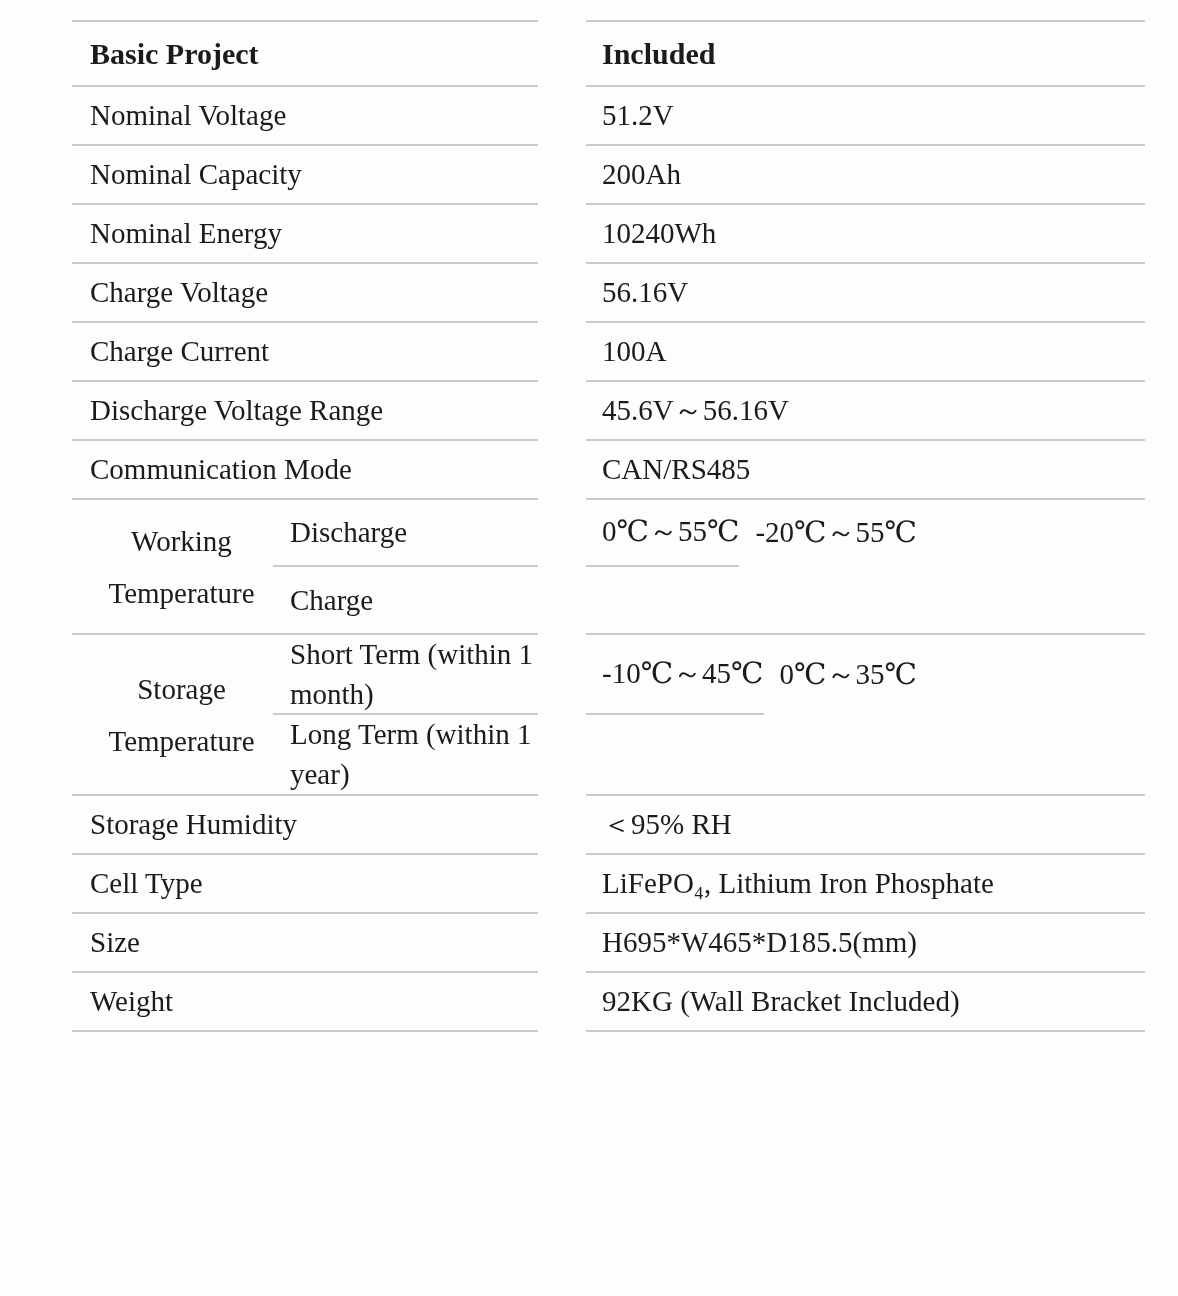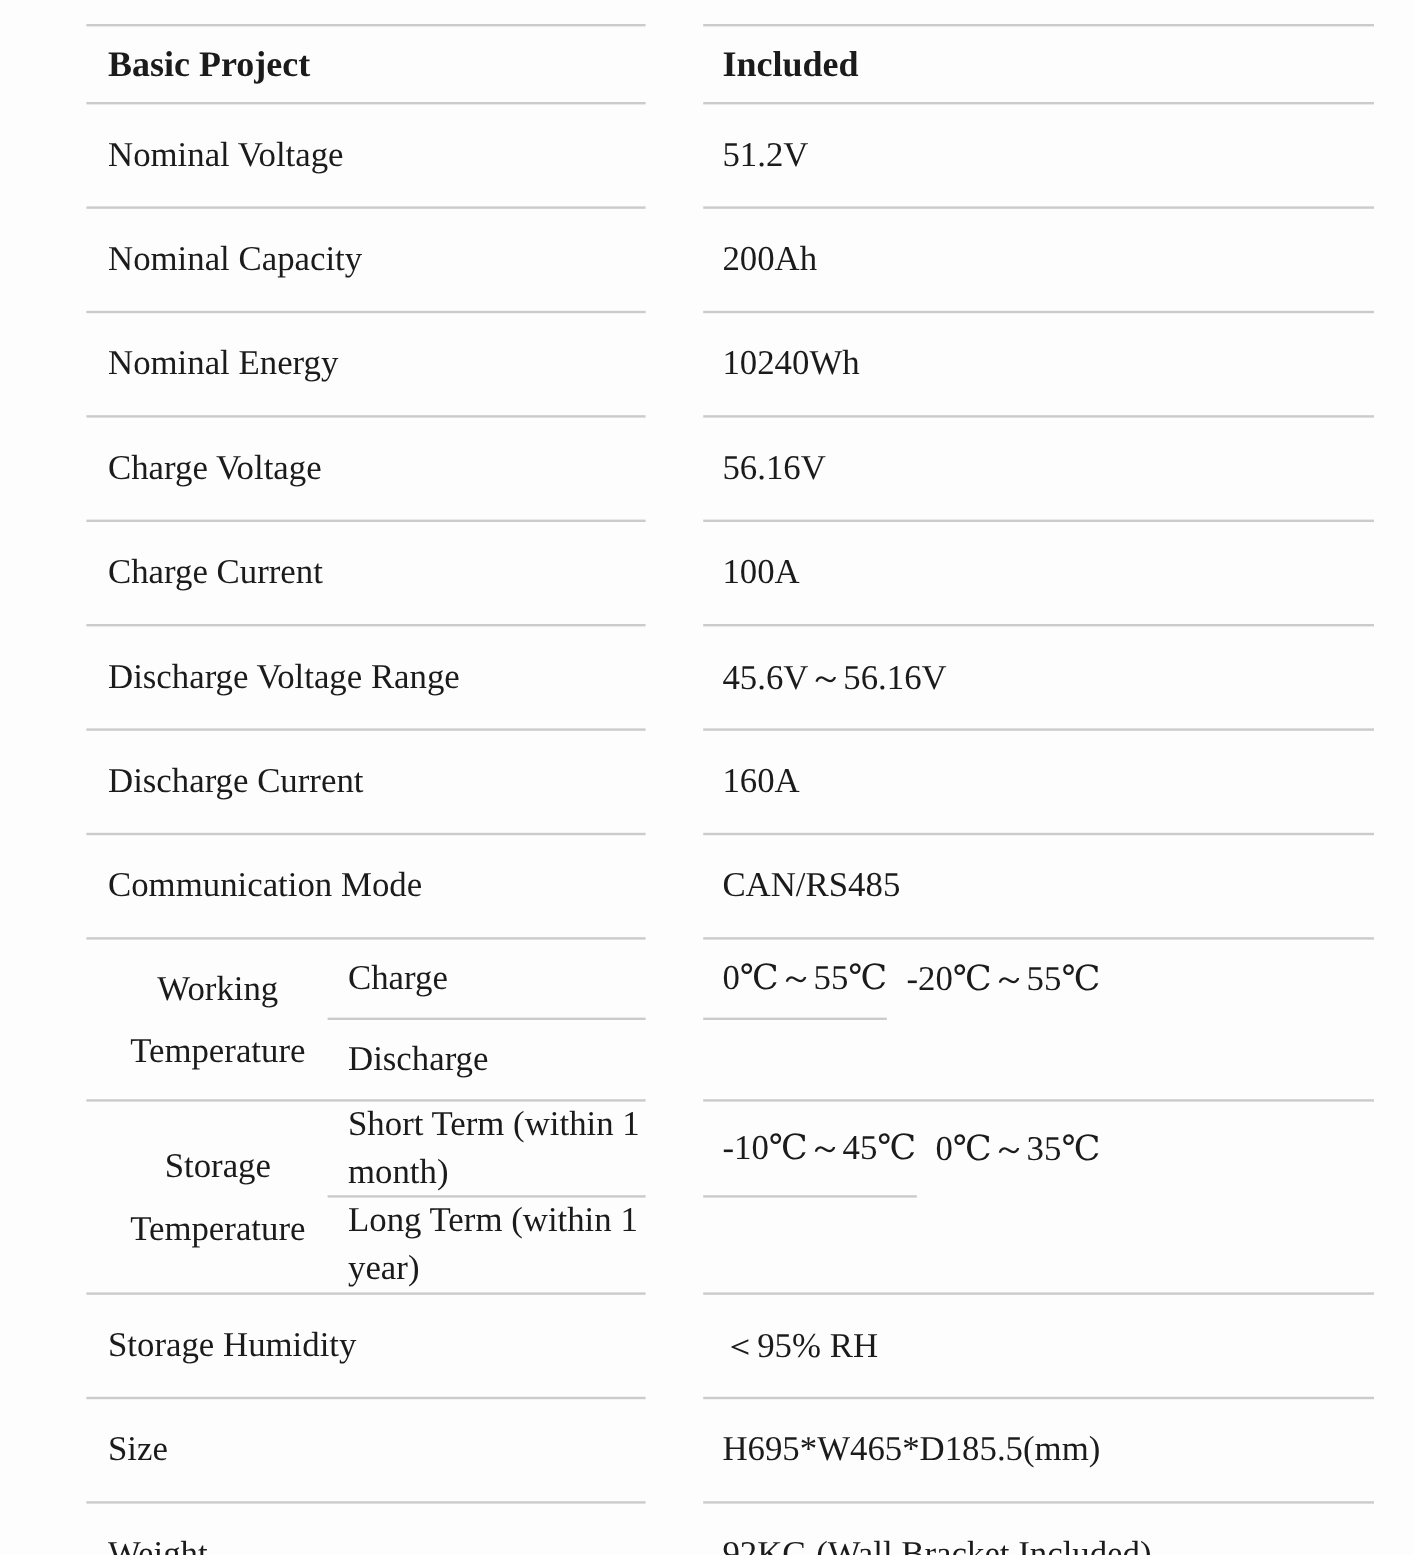--- a/index.html
+++ b/index.html
@@ -28,21 +28,21 @@
     height: 67px;
     display: flex;
     align-items: center;
     font-weight: bold;
     font-size: 30px;
   }
   .cell.left.header-cell  { padding-left: 18px; }
   .cell.right.header-cell { padding-left: 16px; }
 
   .simple-cell {
-    height: 87px;
+    height: 59px;
     display: flex;
     align-items: center;
     font-size: 29px;
   }
   .cell.left.simple-cell  { padding-left: 18px; }
   .cell.right.simple-cell { padding-left: 16px; }
 
   .group-left { display: flex; }
   .group-label-col {
     width: 201px;
@@ -123,45 +123,37 @@
       <div class="band">
         <div class="cell left simple-cell">
           <span>Discharge Voltage Range</span>
         </div>
         <div class="cell right simple-cell">
           <span>45.6V～56.16V</span>
         </div>
       </div>
       <div class="band">
         <div class="cell left simple-cell">
-          <span>Discharge Current</span>
-        </div>
-        <div class="cell right simple-cell">
-          <span>160A</span>
-        </div>
-      </div>
-      <div class="band">
-        <div class="cell left simple-cell">
           <span>Communication Mode</span>
         </div>
         <div class="cell right simple-cell">
           <span>CAN/RS485</span>
         </div>
       </div>
       <div class="band">
         <div class="cell left group-left">
           <div class="group-label-col">
             <span>Working Temperature</span>
           </div>
           <div class="group-subcol">
             <div class="subcell h-normal">
+              <span>Discharge</span>
+            </div>
+            <div class="subcell h-normal">
               <span>Charge</span>
-            </div>
-            <div class="subcell h-normal">
-              <span>Discharge</span>
             </div>
           </div>
         </div>
         <div class="cell right value-stack">
           <div class="valuecell h-normal">
             <span>0℃～55℃</span>
           </div>
           <div class="valuecell h-normal">
             <span>-20℃～55℃</span>
           </div>
@@ -193,20 +185,28 @@
       <div class="band">
         <div class="cell left simple-cell">
           <span>Storage Humidity</span>
         </div>
         <div class="cell right simple-cell">
           <span>＜95% RH</span>
         </div>
       </div>
       <div class="band">
         <div class="cell left simple-cell">
+          <span>Cell Type</span>
+        </div>
+        <div class="cell right simple-cell">
+          <span>LiFePO₄, Lithium Iron Phosphate</span>
+        </div>
+      </div>
+      <div class="band">
+        <div class="cell left simple-cell">
           <span>Size</span>
         </div>
         <div class="cell right simple-cell">
           <span>H695*W465*D185.5(mm)</span>
         </div>
       </div>
       <div class="band">
         <div class="cell left simple-cell">
           <span>Weight</span>
         </div>

